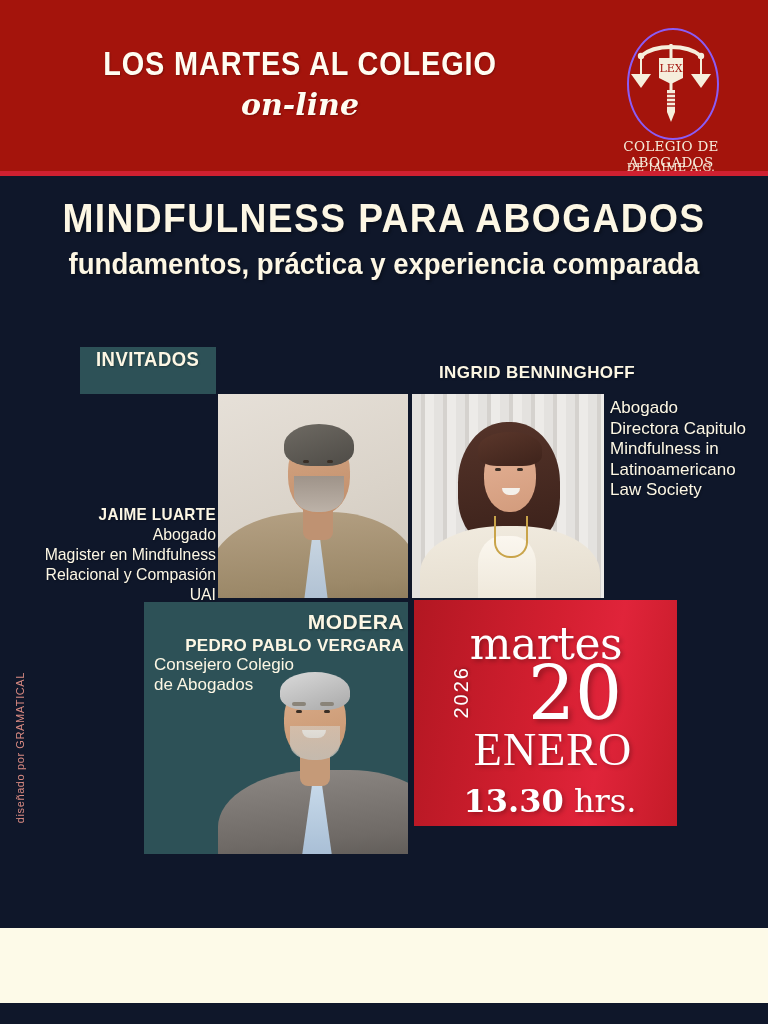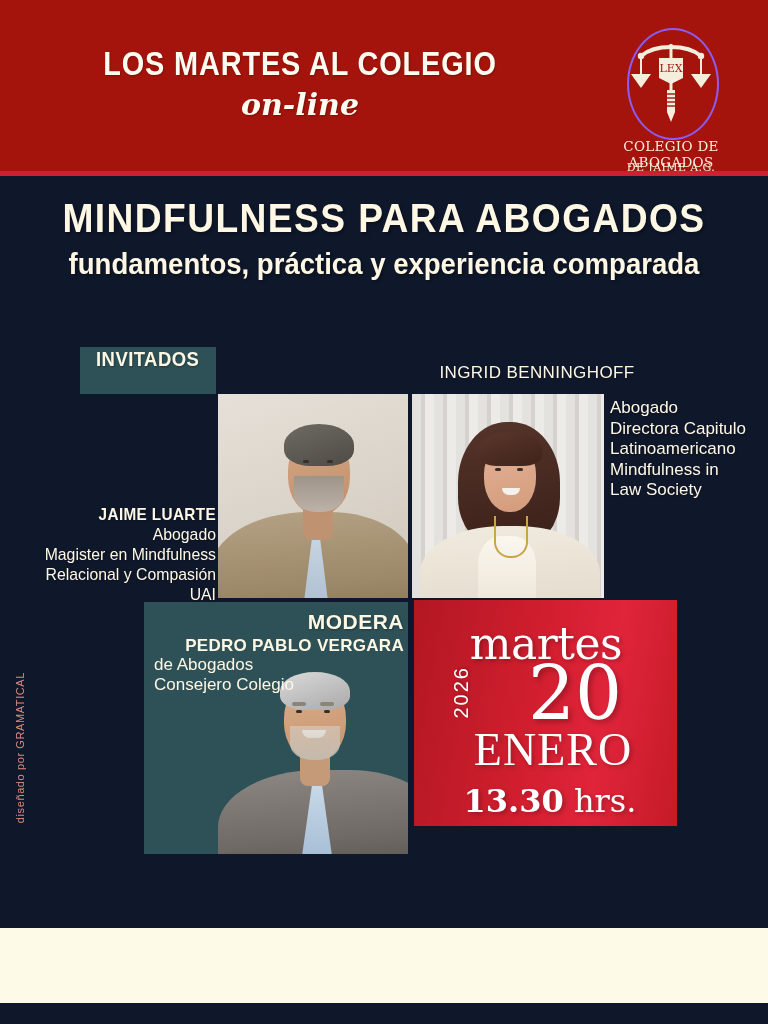--- a/index.html
+++ b/index.html
@@ -152,21 +152,21 @@
     font-family:"Liberation Sans Narrow","Liberation Sans",sans-serif;
     font-size:17px;line-height:20px;color:#FDF7E4;
     transform:scaleX(.93);transform-origin:right center;
     text-shadow:1px 1px 2px rgba(0,0,0,.25);
   }
 
   
   .ingrid-name{
     position:absolute;left:412px;top:363px;width:250px;text-align:center;
     font-family:"Liberation Sans Narrow","Liberation Sans",sans-serif;
-    font-weight:normal;font-size:17px;letter-spacing:.4px;color:#FDF7E4;
+    font-weight:bold;font-size:17px;letter-spacing:.4px;color:#FDF7E4;
     text-shadow:1px 1px 2px rgba(0,0,0,.25);
   }
   .ingrid-role{
     position:absolute;left:610px;top:398px;width:158px;text-align:left;
     font-family:"Liberation Sans Narrow","Liberation Sans",sans-serif;
     font-size:17px;line-height:20.5px;color:#FDF7E4;
     text-shadow:1px 1px 2px rgba(0,0,0,.25);
   }
 
   
@@ -344,43 +344,43 @@
     <div class="nm-name">JAIME LUARTE</div>
     <div class="nm-role">Abogado</div>
     <div class="nm-role">Magister en Mindfulness</div>
     <div class="nm-role">Relacional y Compasión UAI</div>
   </div>
 
   <div class="ingrid-name">INGRID BENNINGHOFF</div>
   <div class="ingrid-role">
     <div>Abogado</div>
     <div>Directora Capitulo</div>
+    <div>Mindfulness in</div>
     <div>Latinoamericano</div>
-    <div>Mindfulness in</div>
     <div>Law Society</div>
   </div>
 
   <div class="modera-panel">
     <div class="pp-jacket"></div>
     <div class="pp-shirt"></div>
     <div class="pp-neck"></div>
     <div class="pp-head"></div>
     <div class="pp-hair"></div>
     <div class="pp-brow-l"></div>
     <div class="pp-brow-r"></div>
     <div class="pp-eye-l"></div>
     <div class="pp-eye-r"></div>
     <div class="pp-smile"></div>
     <div class="pp-beard"></div>
   </div>
   <div class="modera-label">MODERA</div>
   <div class="modera-name">PEDRO PABLO VERGARA</div>
   <div class="modera-role">
+    <div>Consejero Colegio</div>
     <div>de Abogados</div>
-    <div>Consejero Colegio</div>
   </div>
 
   <div class="date-block">
     <div class="d-martes">martes</div>
     <div class="d-year">2026</div>
     <div class="d-day">20</div>
     <div class="d-month">ENERO</div>
     <div class="d-time">
       <b>13.30</b>
       <i>hrs.</i>

